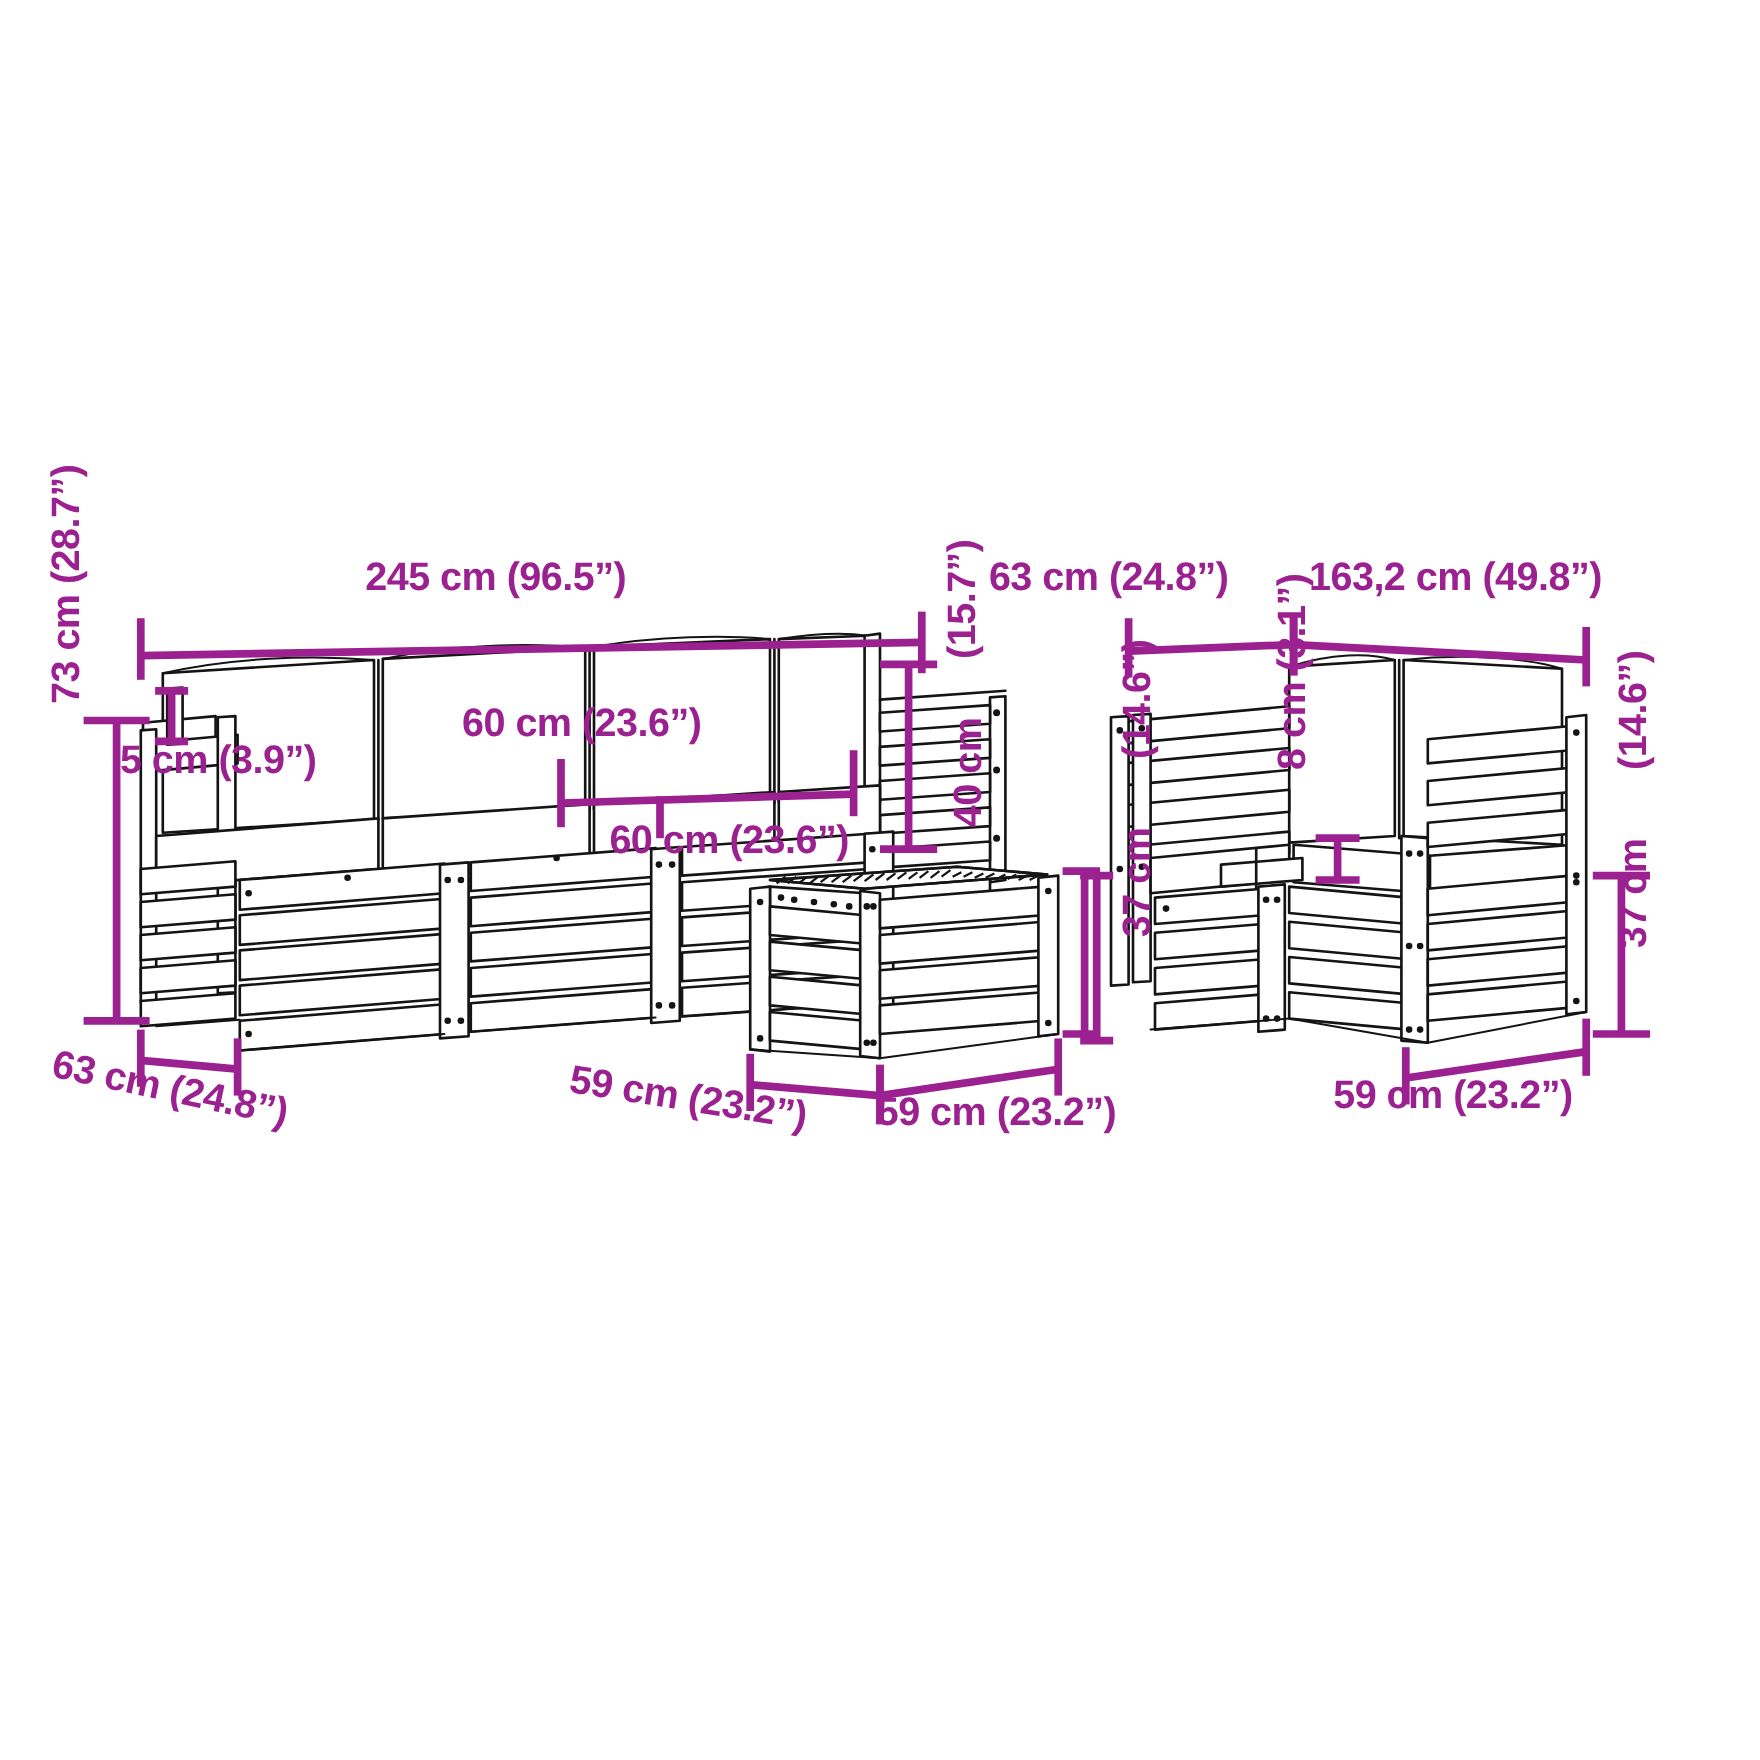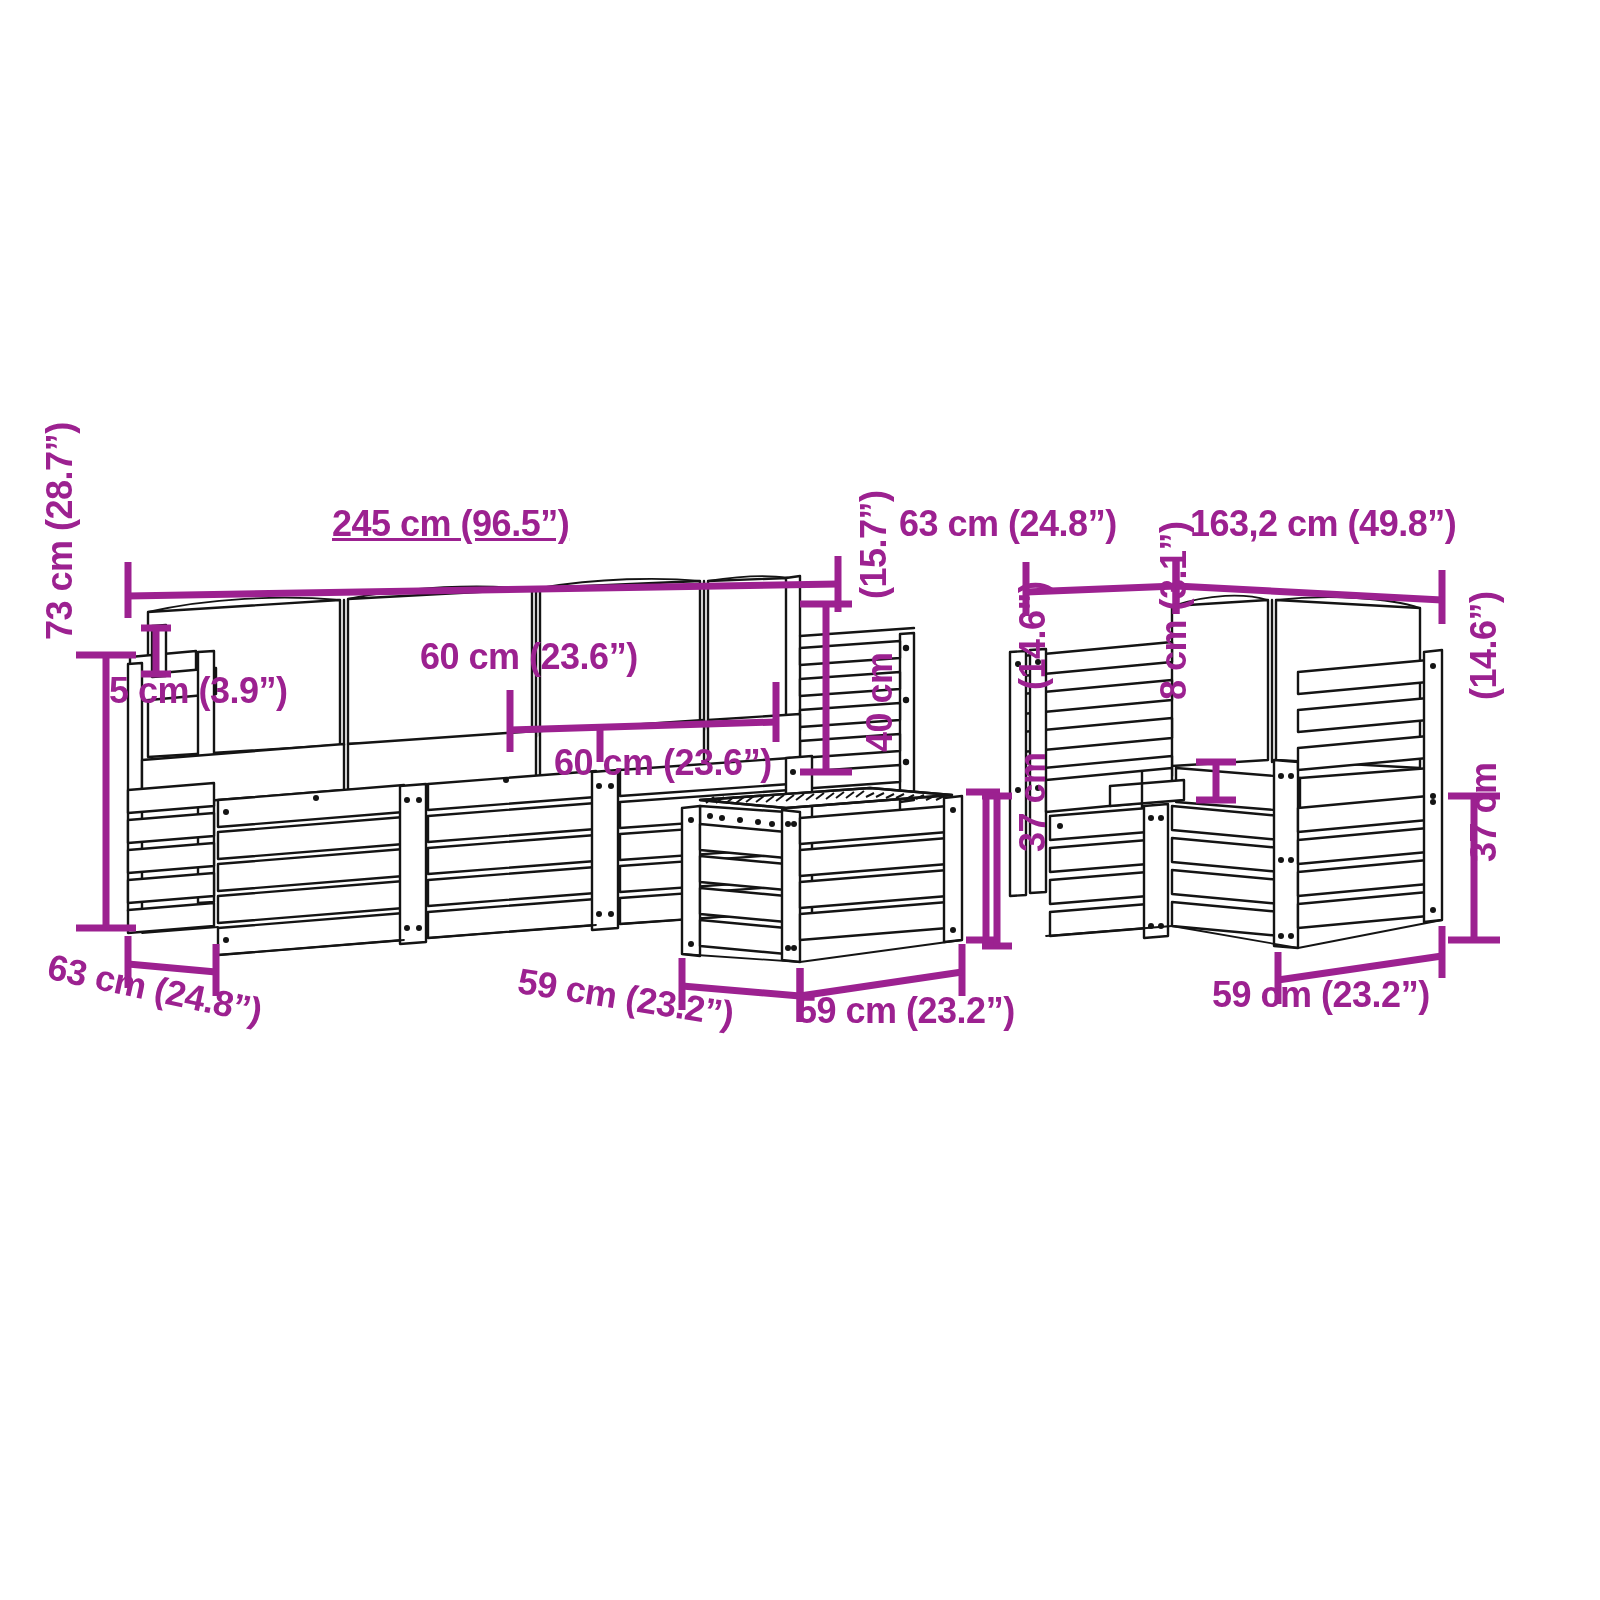--- a/index.html
+++ b/index.html
@@ -410,21 +410,21 @@
     </g>
 
     <g>
       <path class="dimtk" d="M1278 952 L1278 1004"></path>
       <path class="dimtk" d="M1442 926 L1442 978"></path>
       <path class="dimln" d="M1278 980 L1442 956"></path>
     </g>
 
   </svg>
 
-  <div class="dim-label" id="lbl-0" style="left: 332px; top: 506px; font-size: 36px; transform-origin: left top; text-decoration: underline;">245 cm (96.5”)</div>
+  <div class="dim-label" id="lbl-0" style="left: 332px; top: 506px; font-size: 36px; transform-origin: left top;">245 cm (96.5”)</div>
   <div class="dim-label" id="lbl-1" style="left: 899px; top: 506px; font-size: 36px; transform-origin: left top;">63 cm (24.8”)</div>
   <div class="dim-label" id="lbl-2" style="left: 1190px; top: 506px; font-size: 36px; transform-origin: left top;">163,2 cm (49.8”)</div>
   <div class="dim-label" id="lbl-3" style="left: 42px; top: 640px; font-size: 36px; transform-origin: left top; transform: rotate(-90deg);">73 cm (28.7”)</div>
   <div class="dim-label" id="lbl-4" style="left: 109px; top: 673px; font-size: 36px; transform-origin: left top;">5 cm (3.9”)</div>
   <div class="dim-label" id="lbl-5" style="left: 420px; top: 639px; font-size: 36px; transform-origin: left top;">60 cm (23.6”)</div>
   <div class="dim-label" id="lbl-6" style="left: 856px; top: 599px; font-size: 36px; transform-origin: left top; transform: rotate(-90deg);">(15.7”)</div>
   <div class="dim-label" id="lbl-7" style="left: 554px; top: 745px; font-size: 36px; transform-origin: left top;">60 cm (23.6”)</div>
   <div class="dim-label" id="lbl-8" style="left: 862px; top: 752px; font-size: 36px; transform-origin: left top; transform: rotate(-90deg);">40 cm</div>
   <div class="dim-label" id="lbl-9" style="left: 52px; top: 949px; font-size: 36px; transform-origin: left top; transform: rotate(12deg);">63 cm (24.8”)</div>
   <div class="dim-label" id="lbl-10" style="left: 521px; top: 963px; font-size: 36px; transform-origin: left top; transform: rotate(9deg);">59 cm (23.2”)</div>

